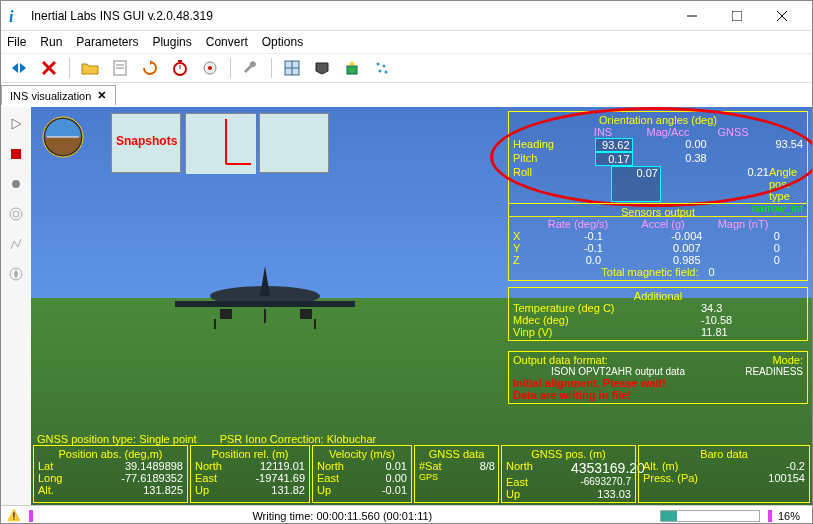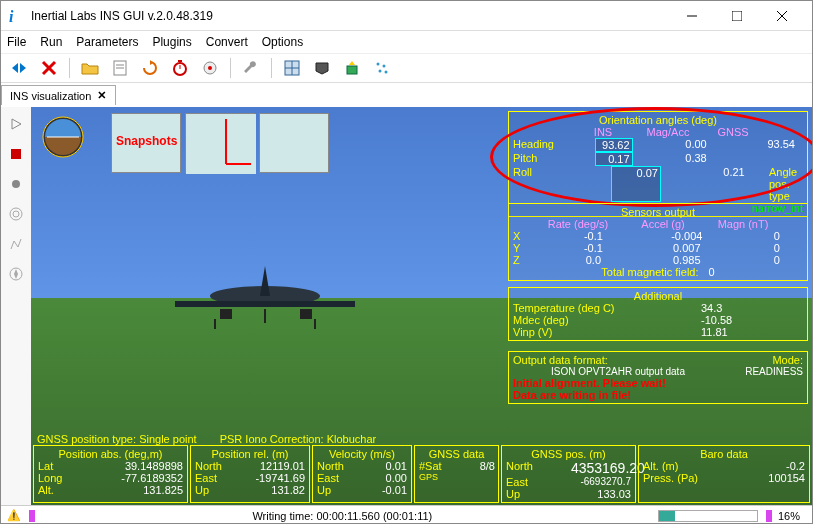--- a/index.html
+++ b/index.html
@@ -28,21 +28,21 @@
   .pink { color: #ff99ff; }
   .red { color: #ff0000; font-weight: bold; }
   .green { color: #00ff00; }
   .boxed { border: 1px solid #00ffff; padding: 0 2px; background: rgba(0,0,0,0.2); }
   .snapshot-area { position: absolute; top: 6px; left: 80px; display: flex; gap: 4px; }
   .snap { width: 70px; height: 60px; background: #d0e8e8; border: 1px solid #888; }
   .adi { position:absolute; top:8px; left:10px; }
   .redellipse { position:absolute; border: 3px solid #e00; border-radius: 50%; width: 330px; height: 100px; top: 0px; right: -8px; pointer-events:none; }
   .plane { position:absolute; top:50%; left:30%; transform:translate(-50%,-50%); color:#222; }
   .statusbar { height: 20px; border-top: 1px solid #ccc; display: flex; align-items: center; font-size: 11px; padding: 0 6px; gap: 8px; }
-  .statusbar .seg { border-left: 6px solid #d946ef; padding: 0 6px; }
+  .statusbar .seg { border-left: 4px solid #d946ef; padding: 0 6px; }
   .progress { width: 100px; height: 12px; border: 1px solid #aaa; position: relative; margin-left:auto; }
   .progress .bar { height: 100%; background: #3a9; }
 </style>
 </head>
 <body>
 
 <div class="titlebar">
   <span class="icon">i</span>
   <span class="title">Inertial Labs INS GUI v.2.0.48.319</span>
   <div class="winbtn">
@@ -234,32 +234,32 @@
       <div class="row">
         <span class="lab" style="width:60px"></span>
         <span class="pink" style="width:60px;text-align:center">INS</span>
         <span class="pink" style="width:70px;text-align:center">Mag/Acc</span>
         <span class="pink" style="width:60px;text-align:center">GNSS</span>
       </div>
       <div class="row">
         <span class="lab" style="width:60px">Heading</span>
         <span class="val boxed" style="width:50px;text-align:right">93.62</span>
         <span class="val" style="width:70px;text-align:center">0.00</span>
-        <span class="val" style="width:60px;text-align:center">93.54</span>
+        <span class="val" style="width:60px;text-align:right">93.54</span>
       </div>
       <div class="row">
         <span class="lab" style="width:60px">Pitch</span>
         <span class="val boxed" style="width:50px;text-align:right">0.17</span>
         <span class="val" style="width:70px;text-align:center">0.38</span>
         <span class="val" style="width:60px"></span>
       </div>
       <div class="row">
         <span class="lab" style="width:60px">Roll</span>
         <span class="val boxed" style="width:50px;text-align:right">0.07</span>
-        <span class="val" style="width:70px;text-align:center">0.21</span>
+        <span class="val" style="width:70px;text-align:right">0.21</span>
         <span class="lab" style="flex:1;">Angle pos. type</span>
       </div>
       <div class="row">
           <span style="flex:1"></span>
           <span class="green">narrow_int</span>
         </div>
     </div>
     <div class="redellipse"></div>
 
     <div class="hud panel" style="top:96px; right:4px; width:300px;">

